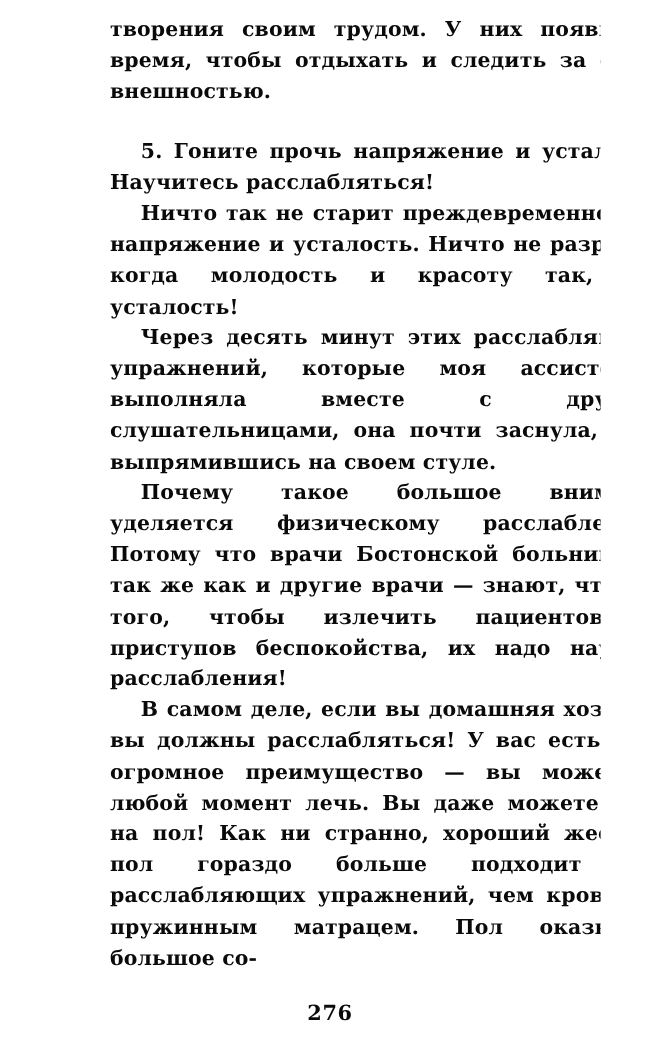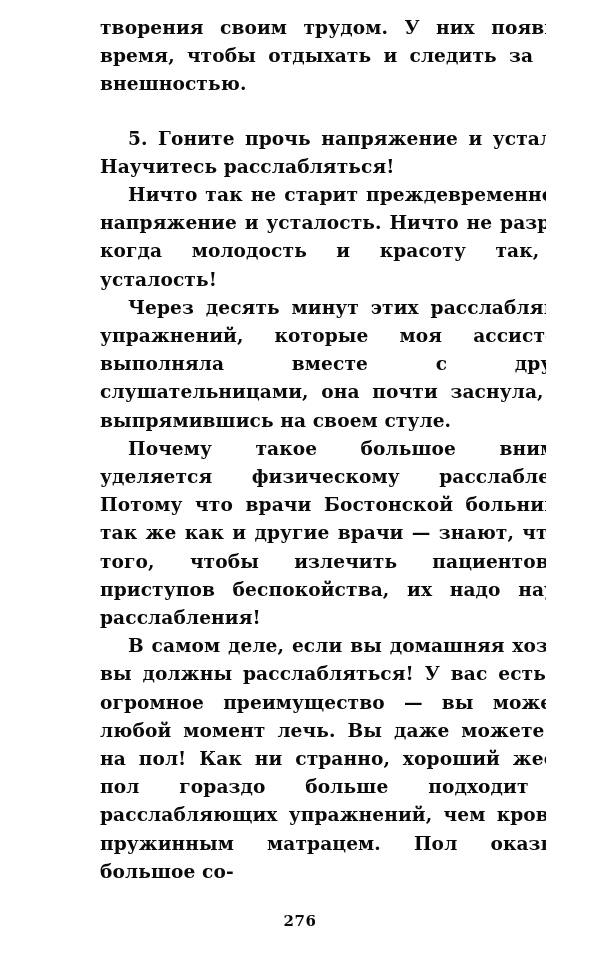--- a/index.html
+++ b/index.html
@@ -53,21 +53,21 @@
     margin-bottom: 0;
   }
   .page-number {
     position: absolute;
     left: 0;
     right: 0;
     top: 908px;
     text-align: center;
     font-family: "DejaVu Serif", "Liberation Serif", serif;
     font-weight: 700;
-    font-size: 15px;
+    font-size: 19px;
     line-height: 26px;
     color: #0a0a0a;
     letter-spacing: 0.5px;
   }
 </style>
 </head>
 <body>
 
 <div class="page">
 

